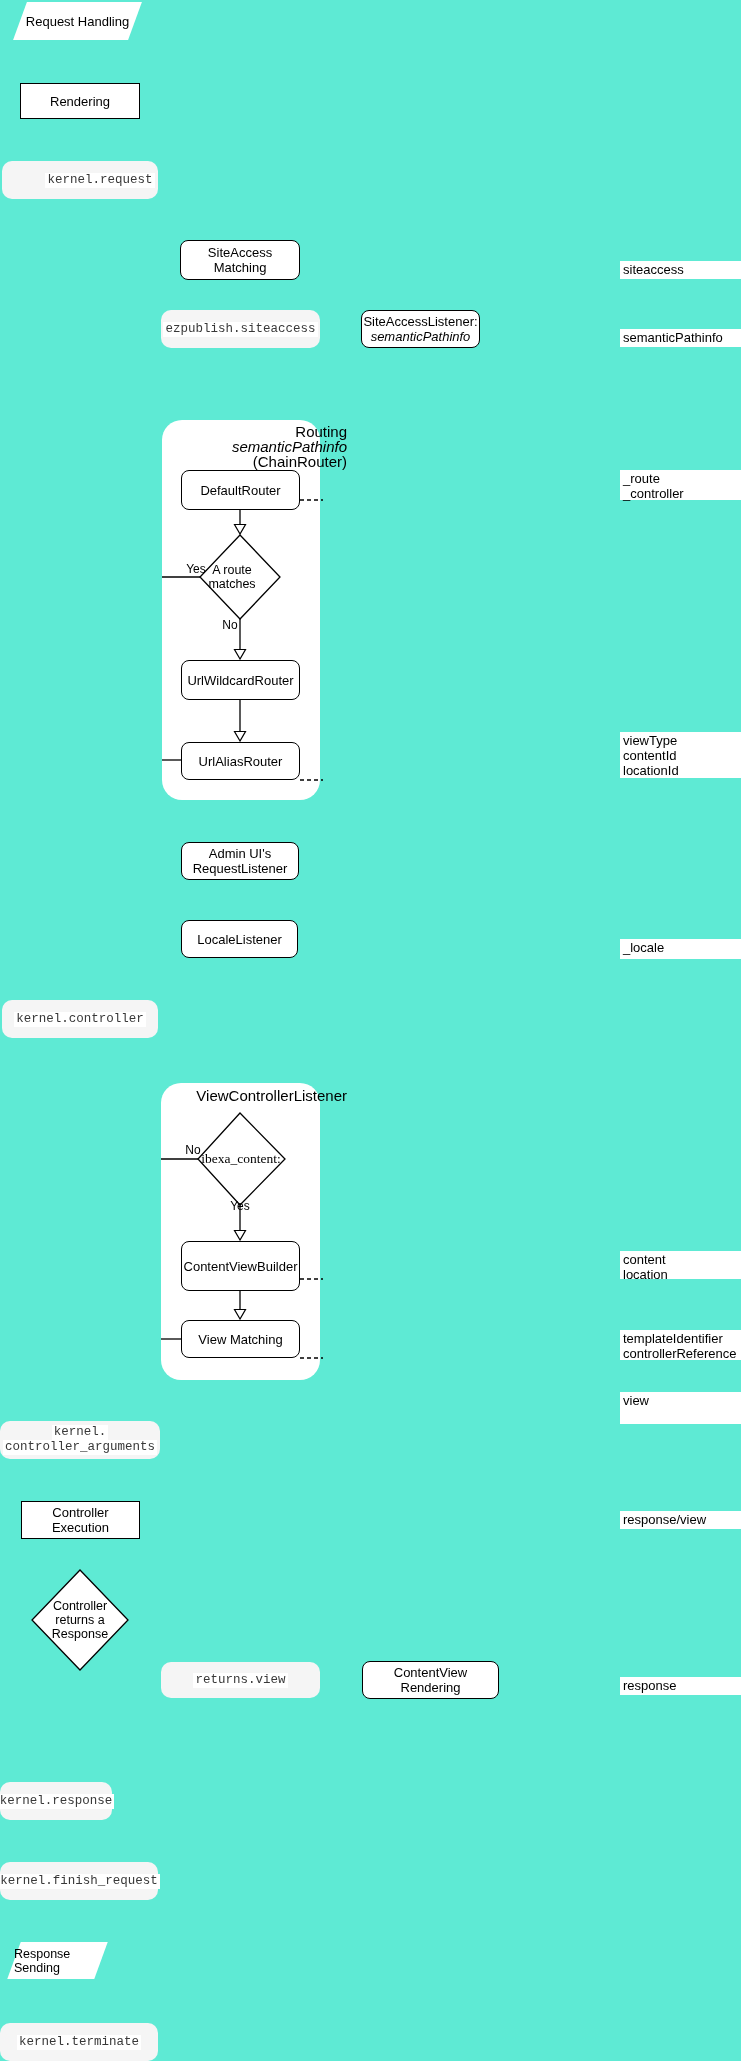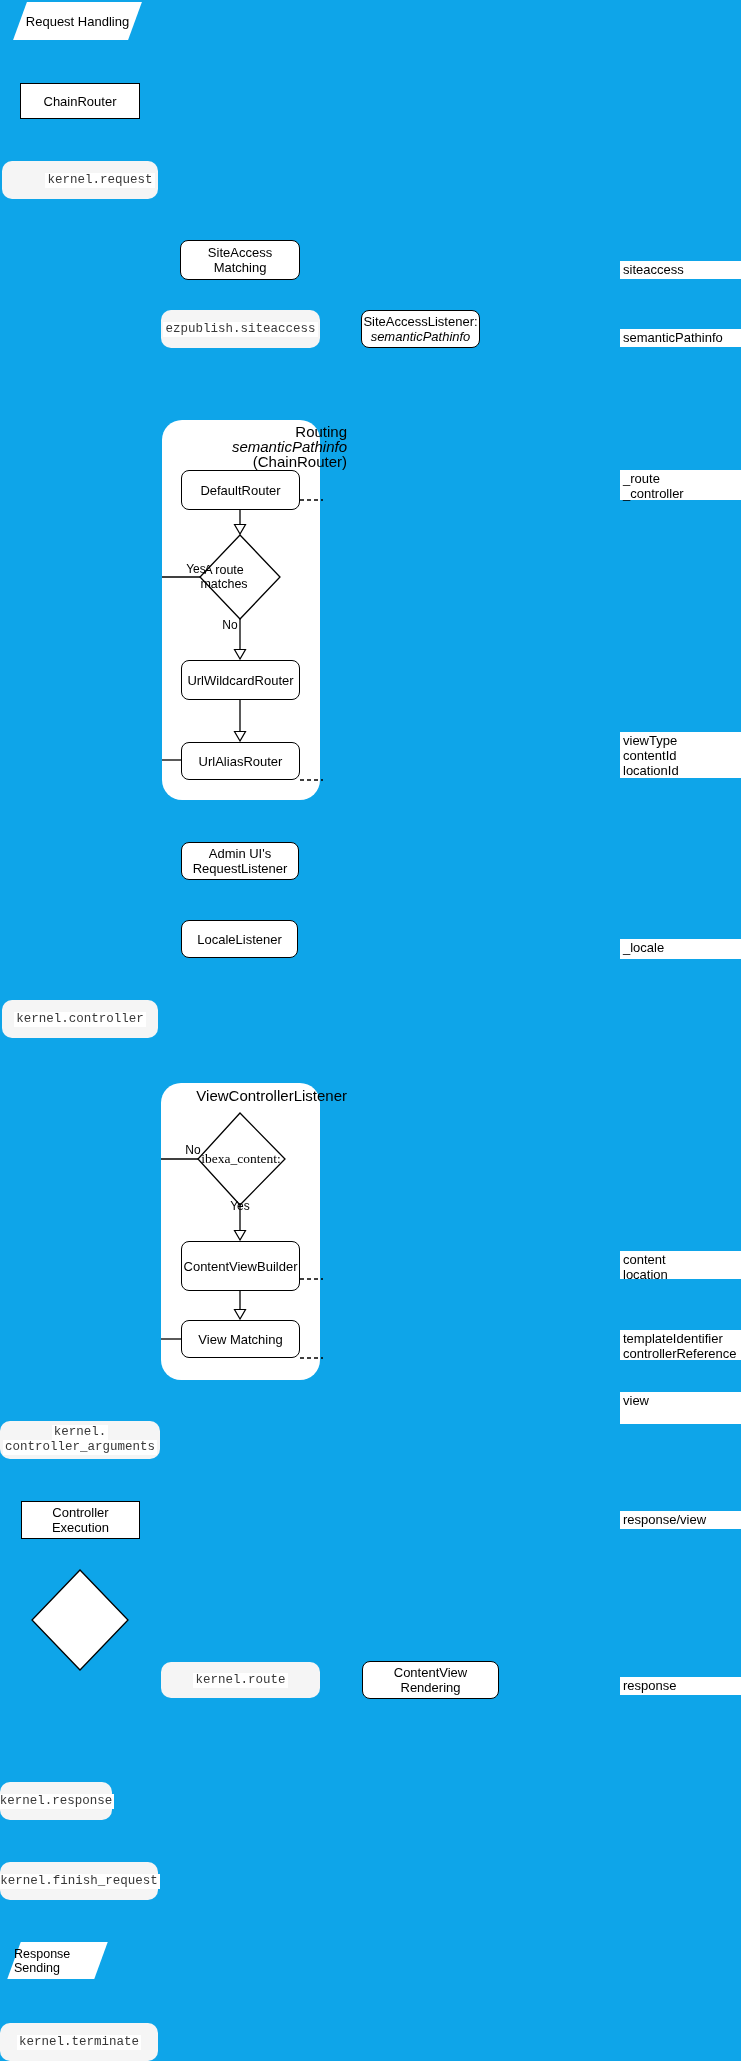--- a/index.html
+++ b/index.html
@@ -1,16 +1,16 @@
 <!DOCTYPE html>
 <html><head>
 <meta charset="utf-8">
 <style>
   html,body{margin:0;padding:0;background:#000;}
-  .canvas{position:relative;width:741px;height:2061px;background:#0ea5e9;overflow:hidden;
+  .canvas{position:relative;width:741px;height:2061px;background:#5eead4;overflow:hidden;
           font-family:"Liberation Sans",sans-serif;color:#000;}
   svg.wires{position:absolute;left:0;top:0;z-index:2;pointer-events:none;}
 
   
   .node{position:absolute;z-index:3;background:#fff;border:1px solid #000;border-radius:8px;
         display:flex;flex-direction:column;align-items:center;justify-content:center;
         font-size:13px;line-height:15px;text-align:center;box-sizing:border-box;}
   .sharp{border-radius:0;}
 
   
@@ -76,21 +76,21 @@
 
     <polygon points="80,1570 128,1620 80,1670 32,1620" fill="#fff" stroke="#000" stroke-width="1.3"></polygon>
   </svg>
 
   <div class="para" style="left:20px;top:2px;width:115px;height:38px;">
     <div class="bg"></div>
     <div class="tx">Request Handling</div>
   </div>
 
   <div class="node sharp" style="left:20px;top:83px;width:120px;height:36px;">
-    <span>ChainRouter</span>
+    <span>Rendering</span>
   </div>
 
   <div class="event" style="left:2px;top:161px;width:156px;height:38px;padding-left:40px;">
     <span class="hl">kernel.request</span>
   </div>
 
   <div class="node" style="left:180px;top:240px;width:120px;height:40px;">
     <span>SiteAccess Matching</span>
   </div>
 
@@ -105,21 +105,21 @@
 
   <div class="group-title" style="left:162px;top:424px;width:158px;">
     <div><span>Routing</span> <span class="it">semanticPathinfo</span></div>
     <div>(ChainRouter)</div>
   </div>
 
   <div class="node" style="left:181px;top:460px;width:119px;height:40px;margin-top:10px;">
     <span>DefaultRouter</span>
   </div>
 
-  <div class="dlabel" style="left:184px;top:548px;width:80px;height:58px;">
+  <div class="dlabel" style="left:192px;top:548px;width:80px;height:58px;">
     <span>A route</span>
     <span>matches</span>
   </div>
   <div class="tag" style="left:182px;top:563px;width:28px;">Yes</div>
   <div class="tag" style="left:216px;top:619px;width:28px;">No</div>
 
   <div class="node" style="left:181px;top:660px;width:119px;height:40px;">
     <span>UrlWildcardRouter</span>
   </div>
 
@@ -156,23 +156,28 @@
 
   <div class="event" style="left:0px;top:1421px;width:160px;height:38px;">
     <span class="hl">kernel.</span>
     <span class="hl">controller_arguments</span>
   </div>
 
   <div class="node sharp" style="left:21px;top:1501px;width:119px;height:38px;">
     <span>Controller Execution</span>
   </div>
 
+  <div class="dlabel" style="left:37px;top:1580px;width:86px;height:80px;">
+    <span>Controller</span>
+    <span>returns a</span>
+    <span>Response</span>
+  </div>
 
   <div class="event" style="left:161px;top:1662px;width:159px;height:36px;">
-    <span class="hl">kernel.route</span>
+    <span class="hl">returns.view</span>
   </div>
 
   <div class="node" style="left:362px;top:1661px;width:137px;height:38px;">
     <span>ContentView Rendering</span>
   </div>
 
   <div class="event" style="left:0px;top:1782px;width:112px;height:38px;">
     <span class="hl">kernel.response</span>
   </div>
 

